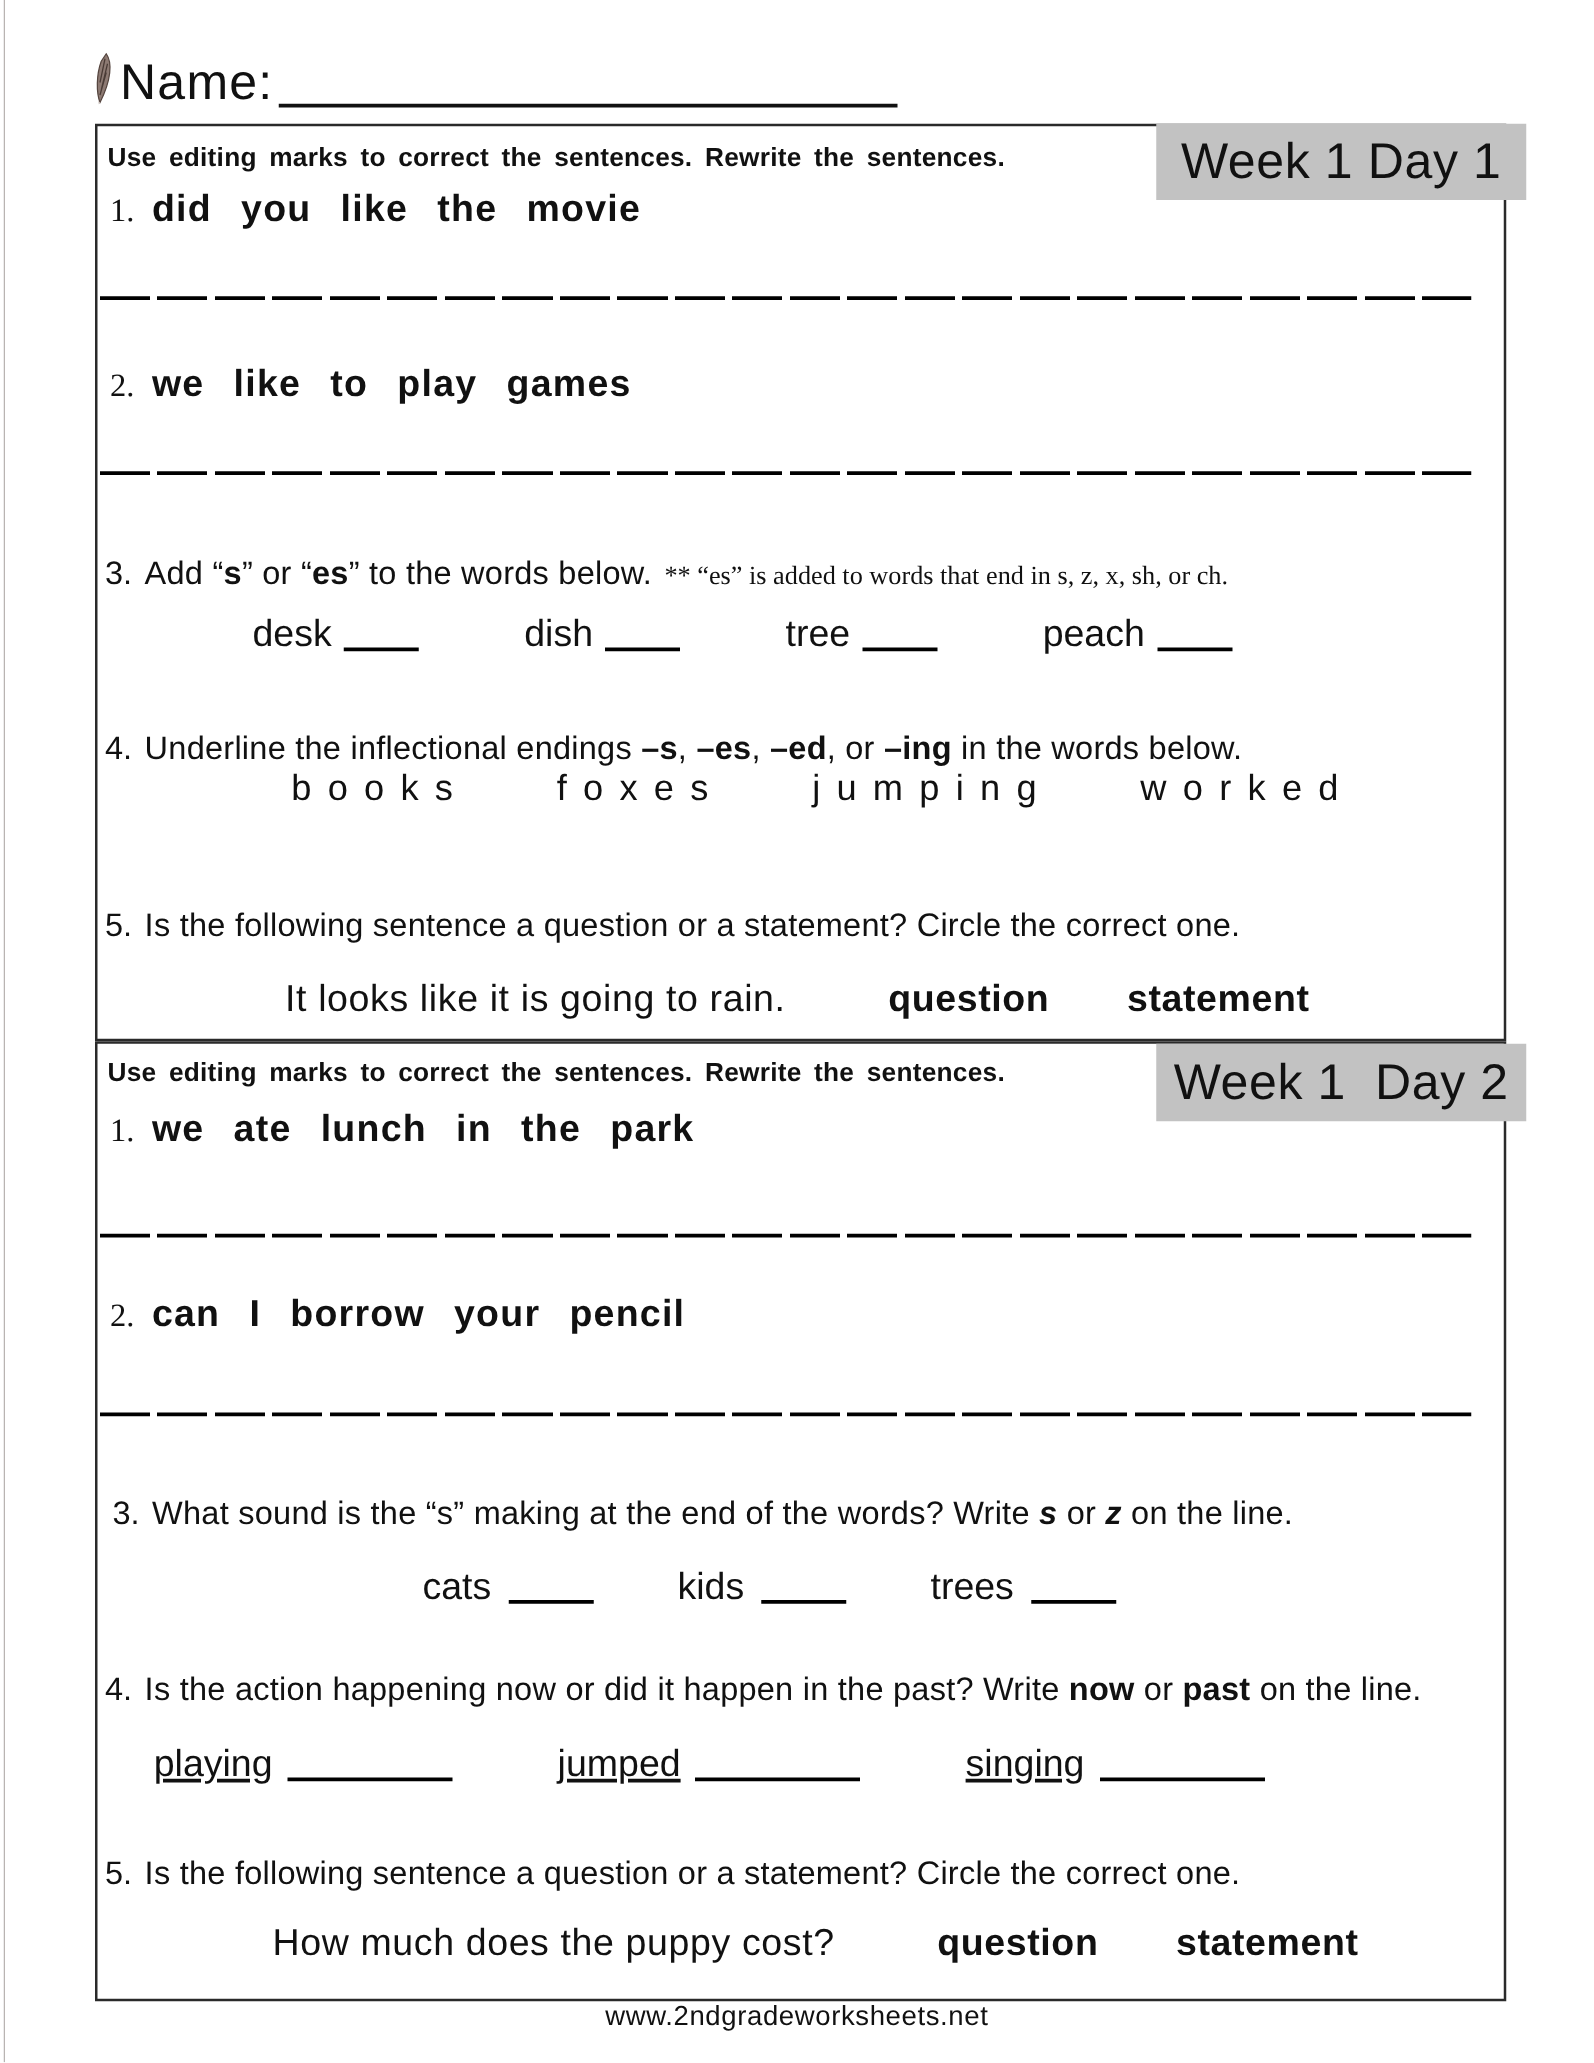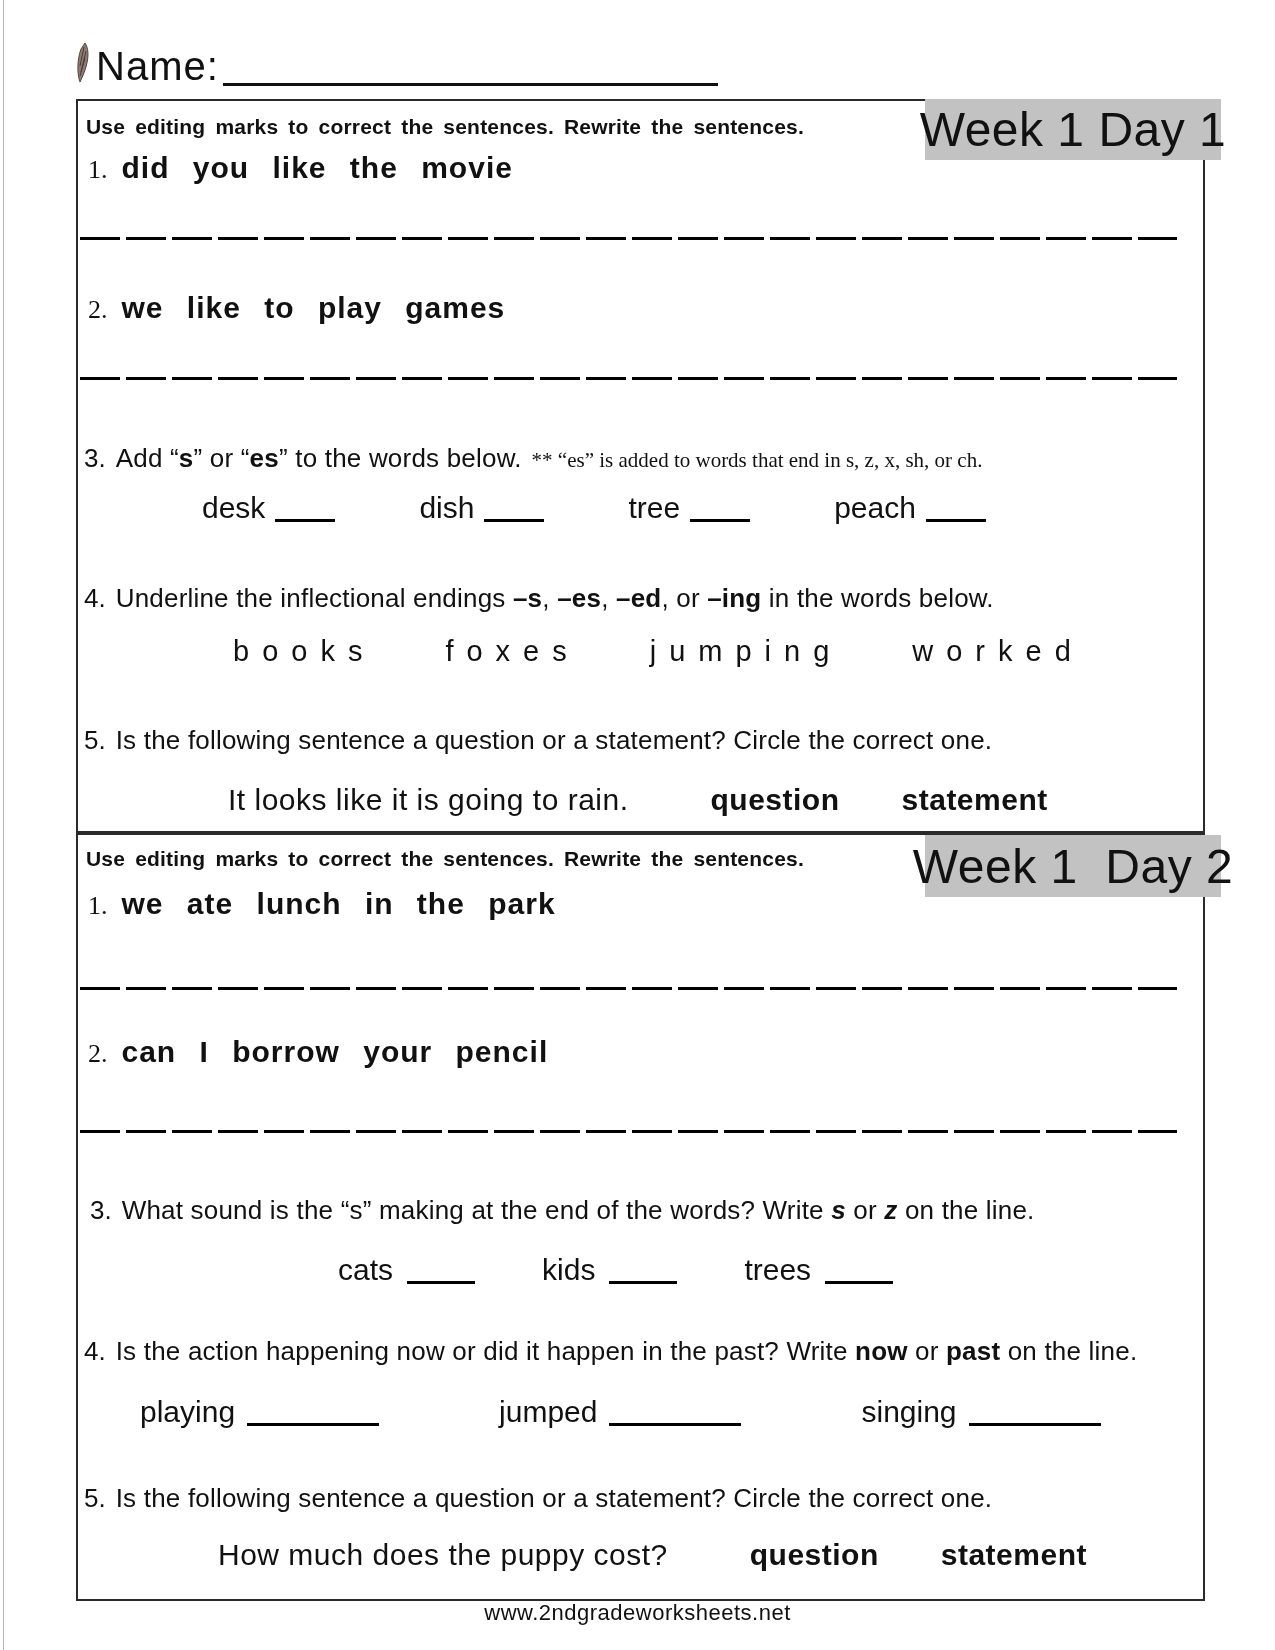--- a/index.html
+++ b/index.html
@@ -24,21 +24,21 @@
     position:absolute;left:76px;width:1125px;
     border:2px solid #2a2a2a;background:#fff;
   }
   .box1{top:99px;height:730px;}
   .box2{top:833px;height:764px;}
   .row{position:absolute;white-space:nowrap;}
   .instr{font-size:21px;font-weight:bold;word-spacing:4px;letter-spacing:0.2px;}
   .badge{
     position:absolute;right:-18px;width:296px;height:61px;
     background:#c2c2c2;display:flex;align-items:center;justify-content:center;
-    font-size:48px;letter-spacing:0.5px;white-space:pre;z-index:2;
+    font-size:40px;letter-spacing:0.5px;white-space:pre;z-index:2;
   }
   .badge1{top:-2px;}
   .badge2{top:0px;height:62px;}
 
   .qnum-serif{font-family:"Liberation Serif", serif;font-size:26px;margin-right:14px;}
   .qsentence{font-size:30px;word-spacing:14px;letter-spacing:1px;font-weight:bold;}
   .qtext{font-size:26px;letter-spacing:0.2px;}
   .qnum{font-size:26px;margin-right:10px;}
   .note{font-size:21px;margin-left:10px;letter-spacing:0;font-family:Liberation Serif, serif;}
   .b{font-weight:bold;}
@@ -49,21 +49,21 @@
     background:repeating-linear-gradient(90deg,#000 0 40px,transparent 40px 46px);
   }
 
   .words-row{position:absolute;display:flex;font-size:30px;}
   .blank{display:inline-block;border-bottom:3px solid #000;height:26px;vertical-align:-4px;}
   .w-row1{left:124px;gap:84px;}
   .w-row1 .blank{width:60px;margin-left:10px;}
   .spaced-row{left:155px;gap:70px;font-size:29px;letter-spacing:13px;font-weight:500;}
   .w-row2{left:260px;gap:67px;}
   .w-row2 .blank{width:68px;margin-left:14px;}
-  .w-row3{left:62px;gap:120px;}
+  .w-row3{left:45px;gap:84px;text-decoration:underline;}
   .w-row3 .blank{width:132px;margin-left:12px;}
 
   .circle-row{position:absolute;display:flex;font-size:30px;align-items:baseline;}
   .circle-row .sent{letter-spacing:0.5px;}
   .opt{font-weight:bold;letter-spacing:0.5px;}
   .opt1{margin-left:82px;}
   .opt2{margin-left:62px;}
 
   .footer{
     position:absolute;top:1600px;left:0;width:100%;
@@ -107,21 +107,21 @@
     <div class="words-row w-row1" style="top:390px;">
       <span><span>desk</span><span class="blank"></span></span>
       <span><span>dish</span><span class="blank"></span></span>
       <span><span>tree</span><span class="blank"></span></span>
       <span><span>peach</span><span class="blank"></span></span>
     </div>
 
     <div class="row" style="top:482px;left:6px;">
       <span class="qnum">4.</span><span class="qtext"><span>Underline the inflectional endings </span><span class="b">–s</span><span>, </span><span class="b">–es</span><span>, </span><span class="b">–ed</span><span>, or </span><span class="b">–ing</span><span> in the words below.</span></span>
     </div>
-    <div class="words-row spaced-row" style="top:534px;">
+    <div class="words-row spaced-row" style="top:514px;">
       <span>books</span>
       <span>foxes</span>
       <span>jumping</span>
       <span>worked</span>
     </div>
 
     <div class="row" style="top:624px;left:6px;">
       <span class="qnum">5.</span><span class="qtext">Is the following sentence a question or a statement?  Circle the correct one.</span>
     </div>
     <div class="circle-row" style="top:682px;left:150px;">

